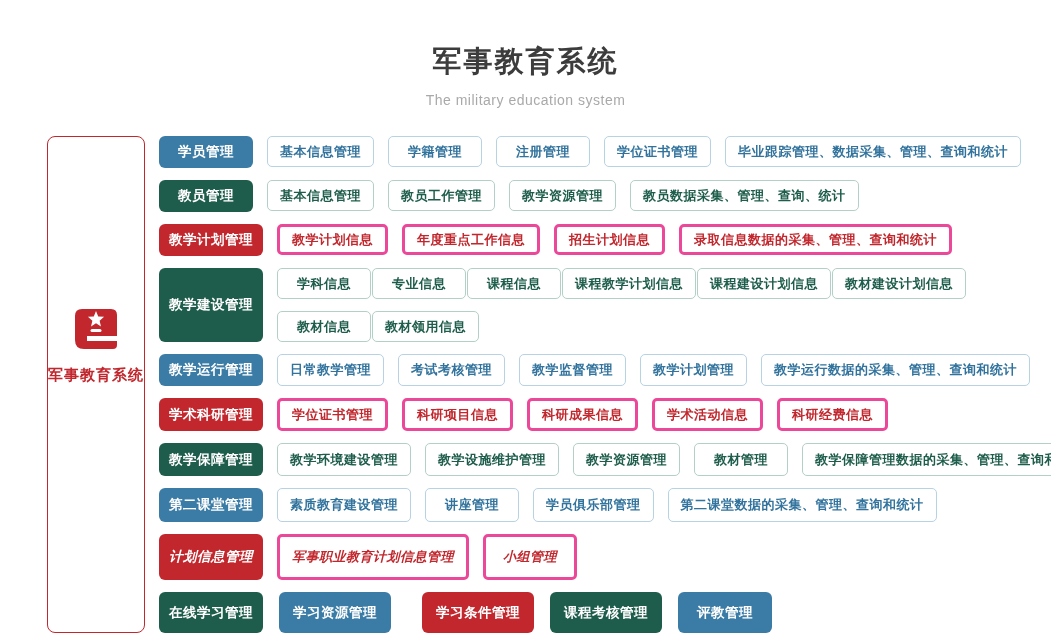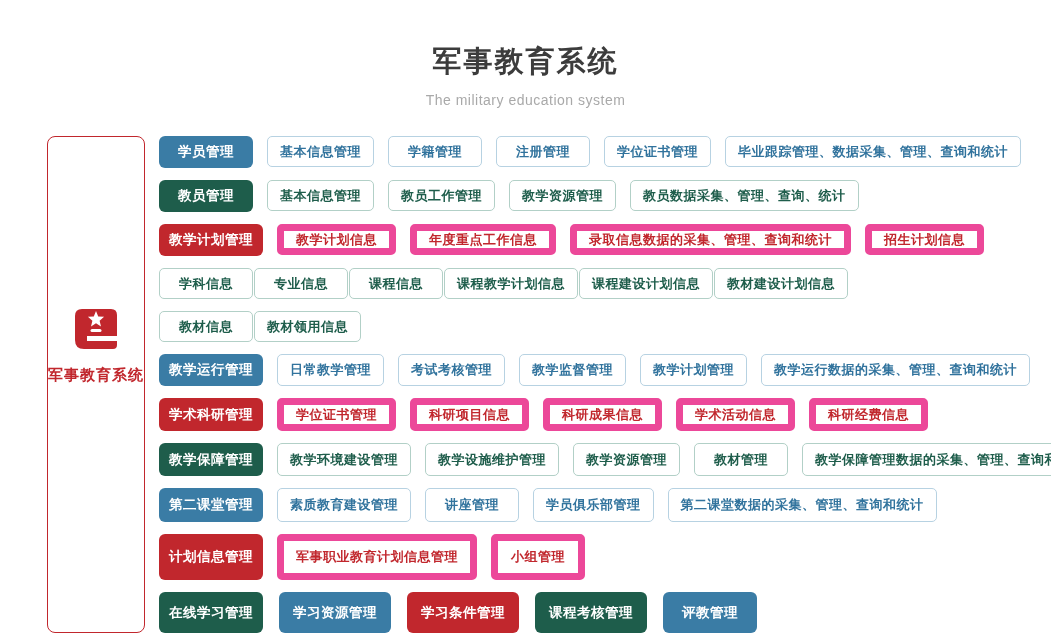--- a/index.html
+++ b/index.html
@@ -30,38 +30,38 @@
     display: flex; align-items: center; justify-content: center; white-space: nowrap; }
   .chip { min-width: 94px; height: 31px; padding: 0 12px; border-radius: 5px;
     background: #fff; font-size: 13px; font-weight: 600; letter-spacing: .5px;
     display: flex; align-items: center; justify-content: center; white-space: nowrap; }
 
   .theme-blue  .hdr { background: #3a7ca5; }
   .theme-green .hdr { background: #1e5d4b; }
   .theme-red   .hdr { background: #c1272d; }
   .theme-blue  .chip { border: 1px solid #b7d2e2; color: #31739d; }
   .theme-green .chip { border: 1px solid #b2d0c7; color: #1e5d4b; }
-  .theme-red   .chip { border: 7px solid #ec4899; color: #c1272d; }
+  .theme-red   .chip { border: 3px solid #ec4899; color: #c1272d; }
 
   .chip.solid { border: none; color: #fff; font-weight: 700; font-size: 13.5px;
     border-radius: 6px; padding: 0 14px; }
   .chip.solid.blue  { background: #3a7ca5; }
   .chip.solid.green { background: #1e5d4b; }
-  .chip.solid.red   { background: #c1272d; }
+  .chip.solid.red   { background: #c1272d; margin-left: 15px; }
 
   .chips-col { display: flex; flex-direction: column; gap: 12px; }
   .chip-line { display: flex; gap: 1px; }
 
   
   .row:nth-child(4) .hdr { height: auto; align-self: stretch; }
   .row:nth-child(5) .hdr, .row:nth-child(5) .chip { height: 32px; }
   .row:nth-child(6) .hdr, .row:nth-child(6) .chip { height: 33px; }
   .row:nth-child(7) .hdr, .row:nth-child(7) .chip { height: 33px; }
   .row:nth-child(8) .hdr, .row:nth-child(8) .chip { height: 34px; }
-  .row:nth-child(9) .hdr, .row:nth-child(9) .chip { height: 46px; }
+  .row:nth-child(9) .hdr, .row:nth-child(9) .chip { height: 46px; font-style: italic; }
   .row:nth-child(10) .hdr, .row:nth-child(10) .chip { height: 41px; }
   .row:nth-child(10) { gap: 16px; }
 </style>
 </head>
 <body>
 
 <div class="page">
   <header>
     <h1>军事教育系统</h1>
     <div class="subtitle">The military education system</div>
@@ -94,24 +94,25 @@
           <button class="hdr">教员管理</button>
           <button class="chip">基本信息管理</button>
           <button class="chip">教员工作管理</button>
           <button class="chip">教学资源管理</button>
           <button class="chip">教员数据采集、管理、查询、统计</button>
         </div>
         <div class="row theme-red">
           <button class="hdr">教学计划管理</button>
           <button class="chip">教学计划信息</button>
           <button class="chip">年度重点工作信息</button>
+          <button class="chip">招生计划信息</button>
           <button class="chip">录取信息数据的采集、管理、查询和统计</button>
-          <button class="chip">招生计划信息</button>
         </div>
         <div class="row theme-green">
+          <button class="hdr">教学建设管理</button>
           <div class="chips-col">
             <div class="chip-line">
               <button class="chip">学科信息</button>
               <button class="chip">专业信息</button>
               <button class="chip">课程信息</button>
               <button class="chip">课程教学计划信息</button>
               <button class="chip">课程建设计划信息</button>
               <button class="chip">教材建设计划信息</button>
             </div>
             <div class="chip-line">

